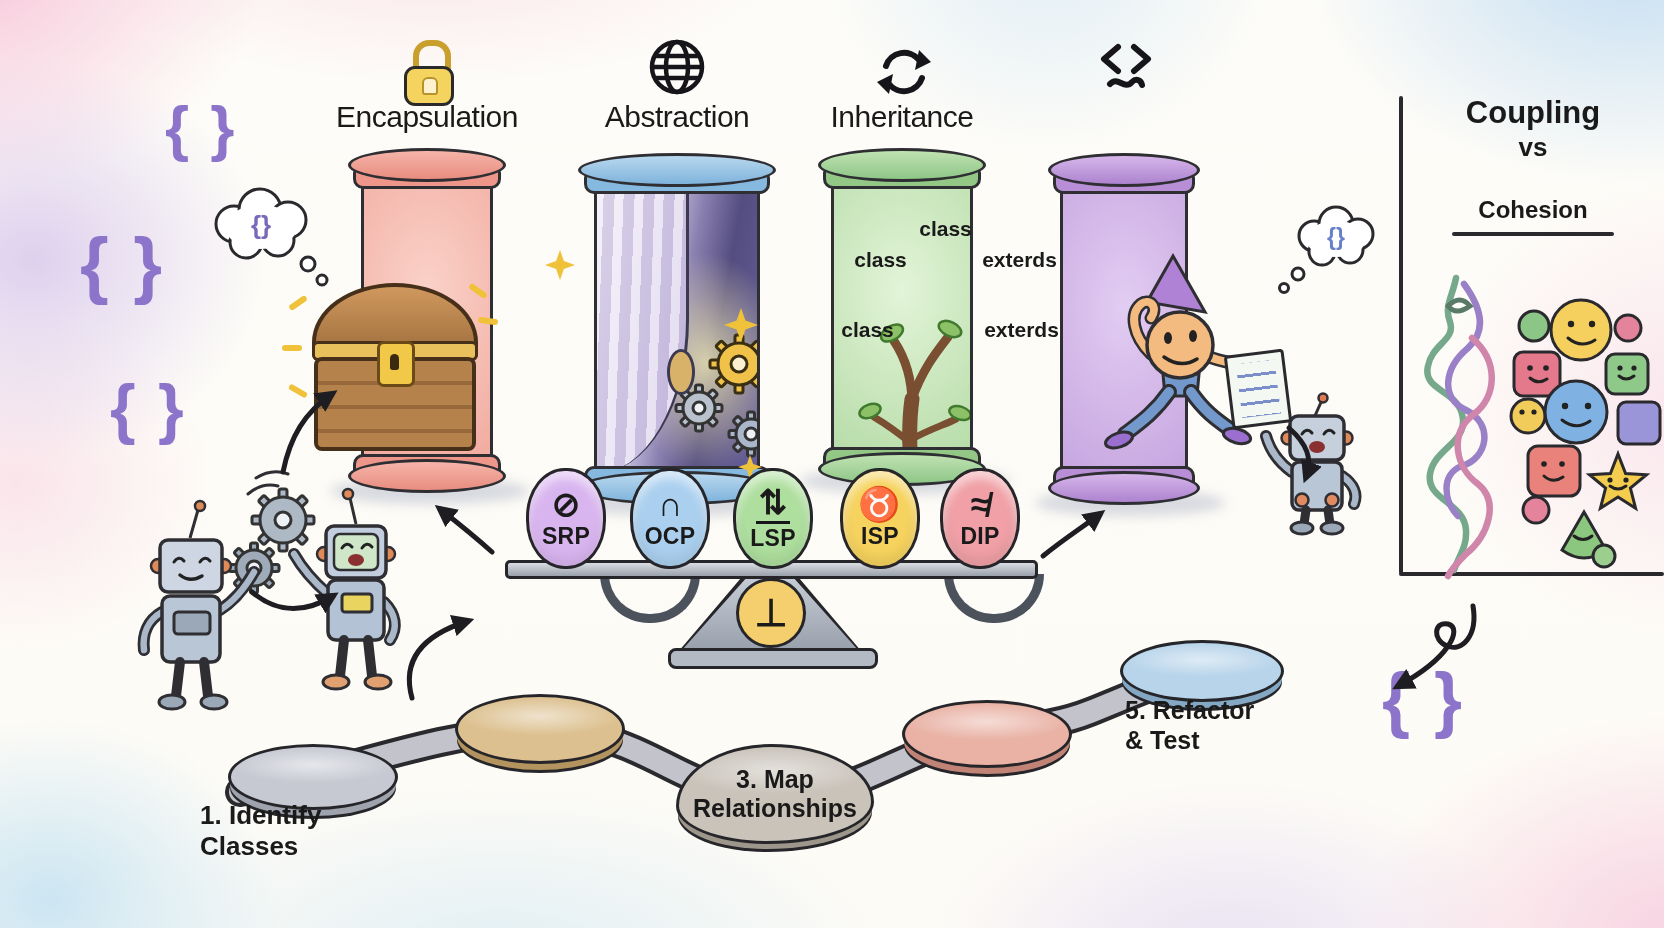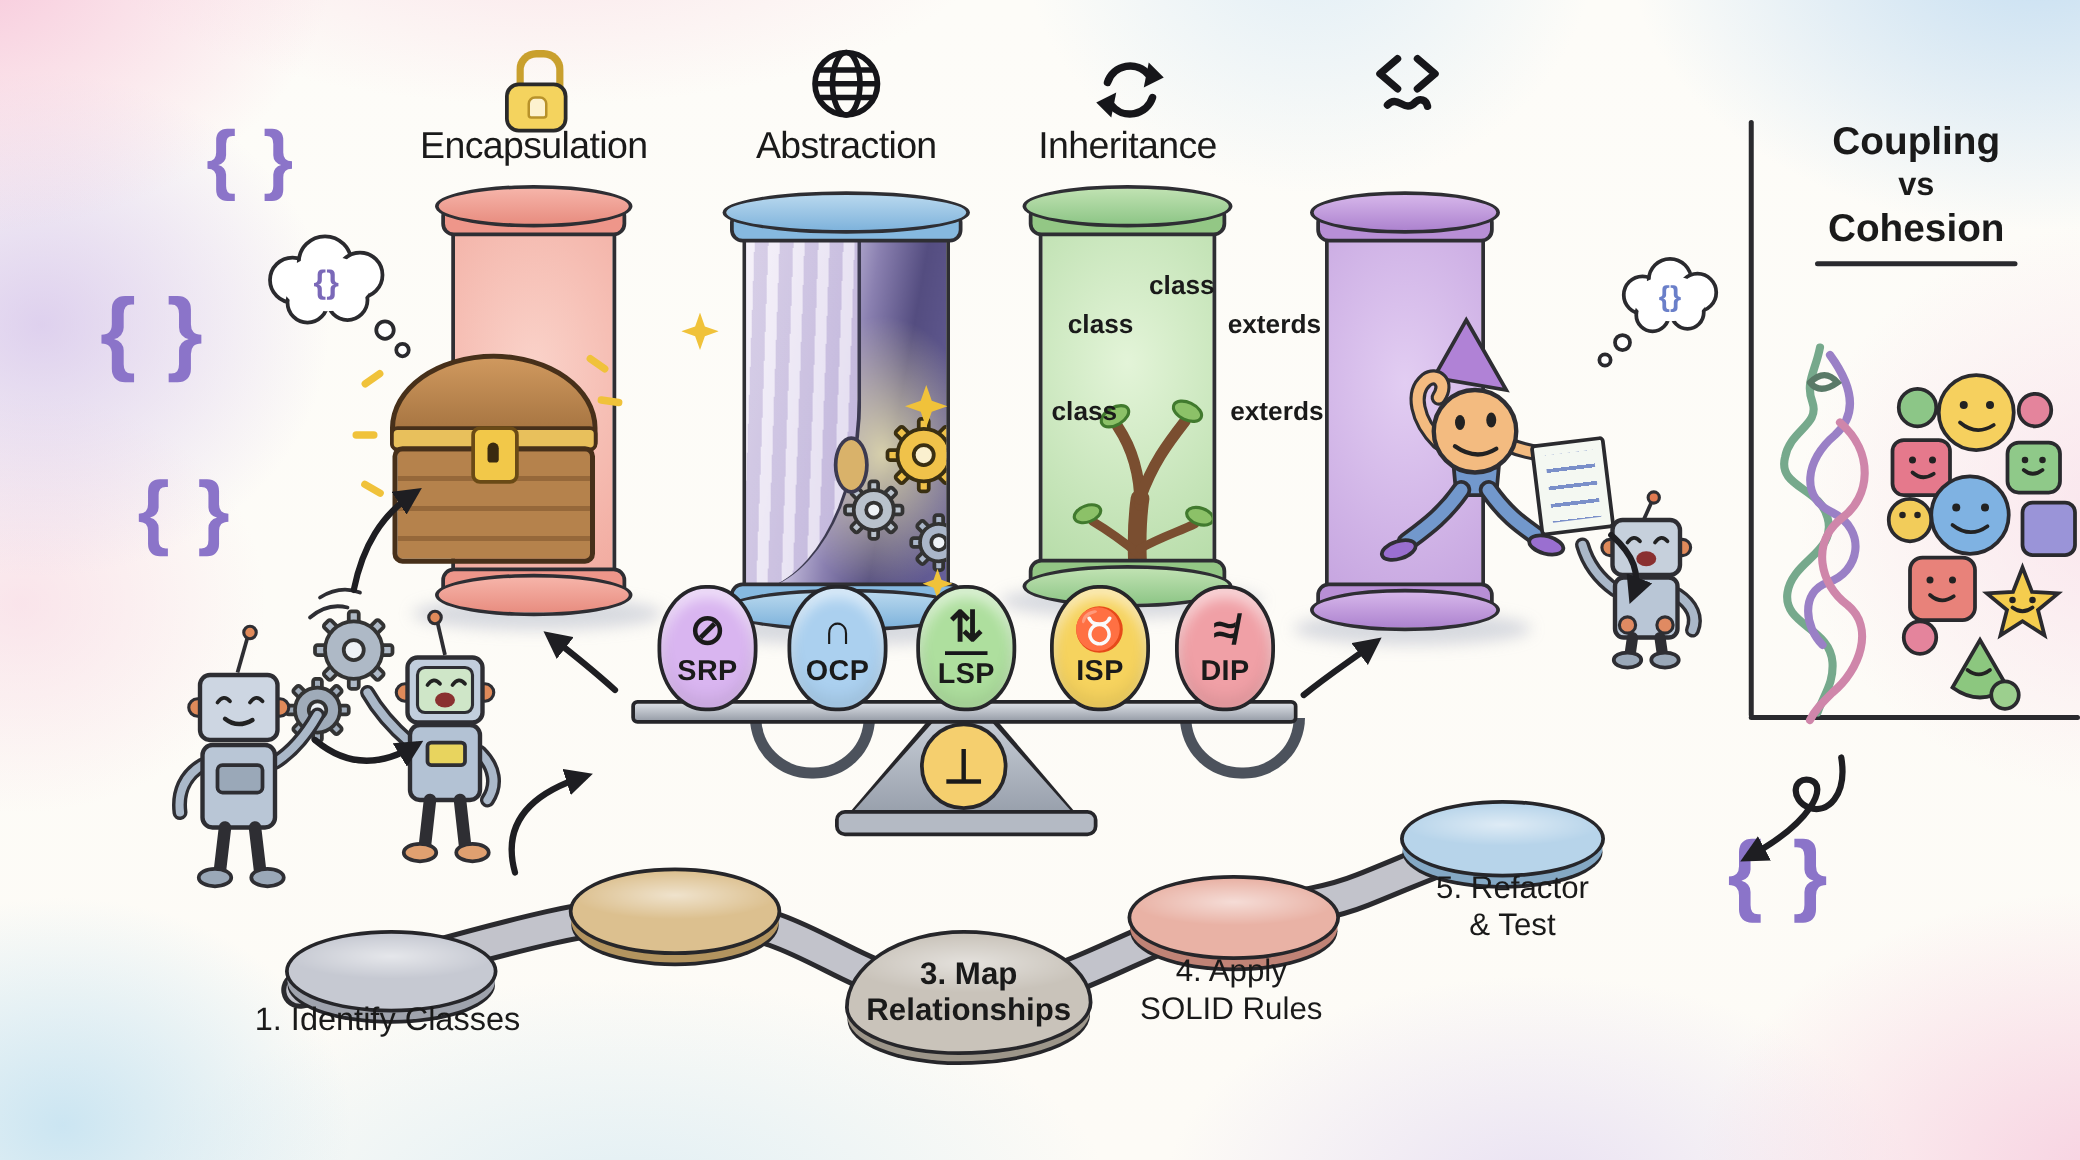--- a/index.html
+++ b/index.html
@@ -104,29 +104,29 @@
   
   .stone{position:absolute;z-index:2;border:3.5px solid #26262a;border-radius:50%;
     box-shadow:0 8px 0 -2px var(--sd), 0 11px 0 -2px #26262a;
     background-image:radial-gradient(closest-side at 50% 30%, rgba(255,255,255,.55), transparent);}
   .blob{position:absolute;z-index:2;border:3.5px solid #26262a;
     border-radius:48% 52% 54% 46% / 62% 58% 42% 38%;
     box-shadow:0 7px 0 -2px var(--sd), 0 10px 0 -2px #26262a;
     display:flex;flex-direction:column;align-items:center;justify-content:center;
     font-weight:bold;font-size:25px;line-height:1.18;text-align:center;
     background-image:radial-gradient(closest-side at 50% 25%, rgba(255,255,255,.5), transparent);}
-  .steplabel{position:absolute;z-index:3;font-weight:normal;font-size:25px;
-    text-align:center;line-height:1.2;}
+  .steplabel{position:absolute;z-index:3;font-weight:bold;font-size:25px;
+    text-align:left;line-height:1.2;}
 
   
   .vline{position:absolute;left:1399px;top:96px;width:3.5px;height:478px;background:#2a2a2e;border-radius:2px;z-index:2;}
   .hline{position:absolute;left:1399px;top:572px;width:265px;height:3.5px;background:#2a2a2e;border-radius:2px;z-index:2;}
   .paneltitle{position:absolute;left:1406px;top:94px;width:254px;z-index:3;
     text-align:center;font-weight:bold;line-height:1.22;}
-  .pt1{font-size:31px;} .pt2{font-size:26px;} .pt3{font-size:31px;}
+  .pt1{font-size:31px;} .pt2{font-size:26px;} .pt3{font-size:24px;margin-top:31px;}
   .punder{width:162px;height:4px;background:#2a2a2e;border-radius:2px;margin:8px auto 0;}
 
   
   .brace{position:absolute;z-index:2;color:#8b74c9;font-weight:bold;letter-spacing:2px;}
   .cloudtext{position:absolute;z-index:5;font-weight:bold;color:#7a68b8;text-align:center;}
   .paper{position:absolute;z-index:5;width:54px;height:68px;background:#f4f8f2;
     border:3px solid #2a2a2e;border-radius:4px;transform:rotate(-7deg);
     background-image:repeating-linear-gradient(180deg, transparent 0 11px, #7a8fc9 11px 14px);
     background-size:72% 80%;background-position:50% 55%;background-repeat:no-repeat;}
   .ov{position:absolute;left:0;top:0;z-index:7;pointer-events:none;}
@@ -457,24 +457,20 @@
   </div>
 
   <div class="stone" style="left:455px;top:694px;width:164px;height:64px;background-color:#dcc08f;--sd:#b3945f;"></div>
 
   <div class="blob" style="left:676px;top:744px;width:192px;height:94px;background-color:#c9c3ba;--sd:#9d968a;">
     <div>3. Map</div>
     <div>Relationships</div>
   </div>
 
   <div class="stone" style="left:902px;top:700px;width:164px;height:62px;background-color:#e9b2a5;--sd:#c08376;"></div>
-  <div class="steplabel" style="left:885px;top:762px;width:200px;">
-    <div>4. Apply</div>
-    <div>SOLID Rules</div>
-  </div>
 
   <div class="stone" style="left:1120px;top:640px;width:158px;height:56px;background-color:#b7d4ea;--sd:#84a8c4;"></div>
   <div class="steplabel" style="left:1125px;top:695px;width:170px;">
     <div>5. Refactor</div>
     <div>&amp; Test</div>
   </div>
 
   <div class="vline"></div>
   <div class="hline"></div>
   <div class="paneltitle">

